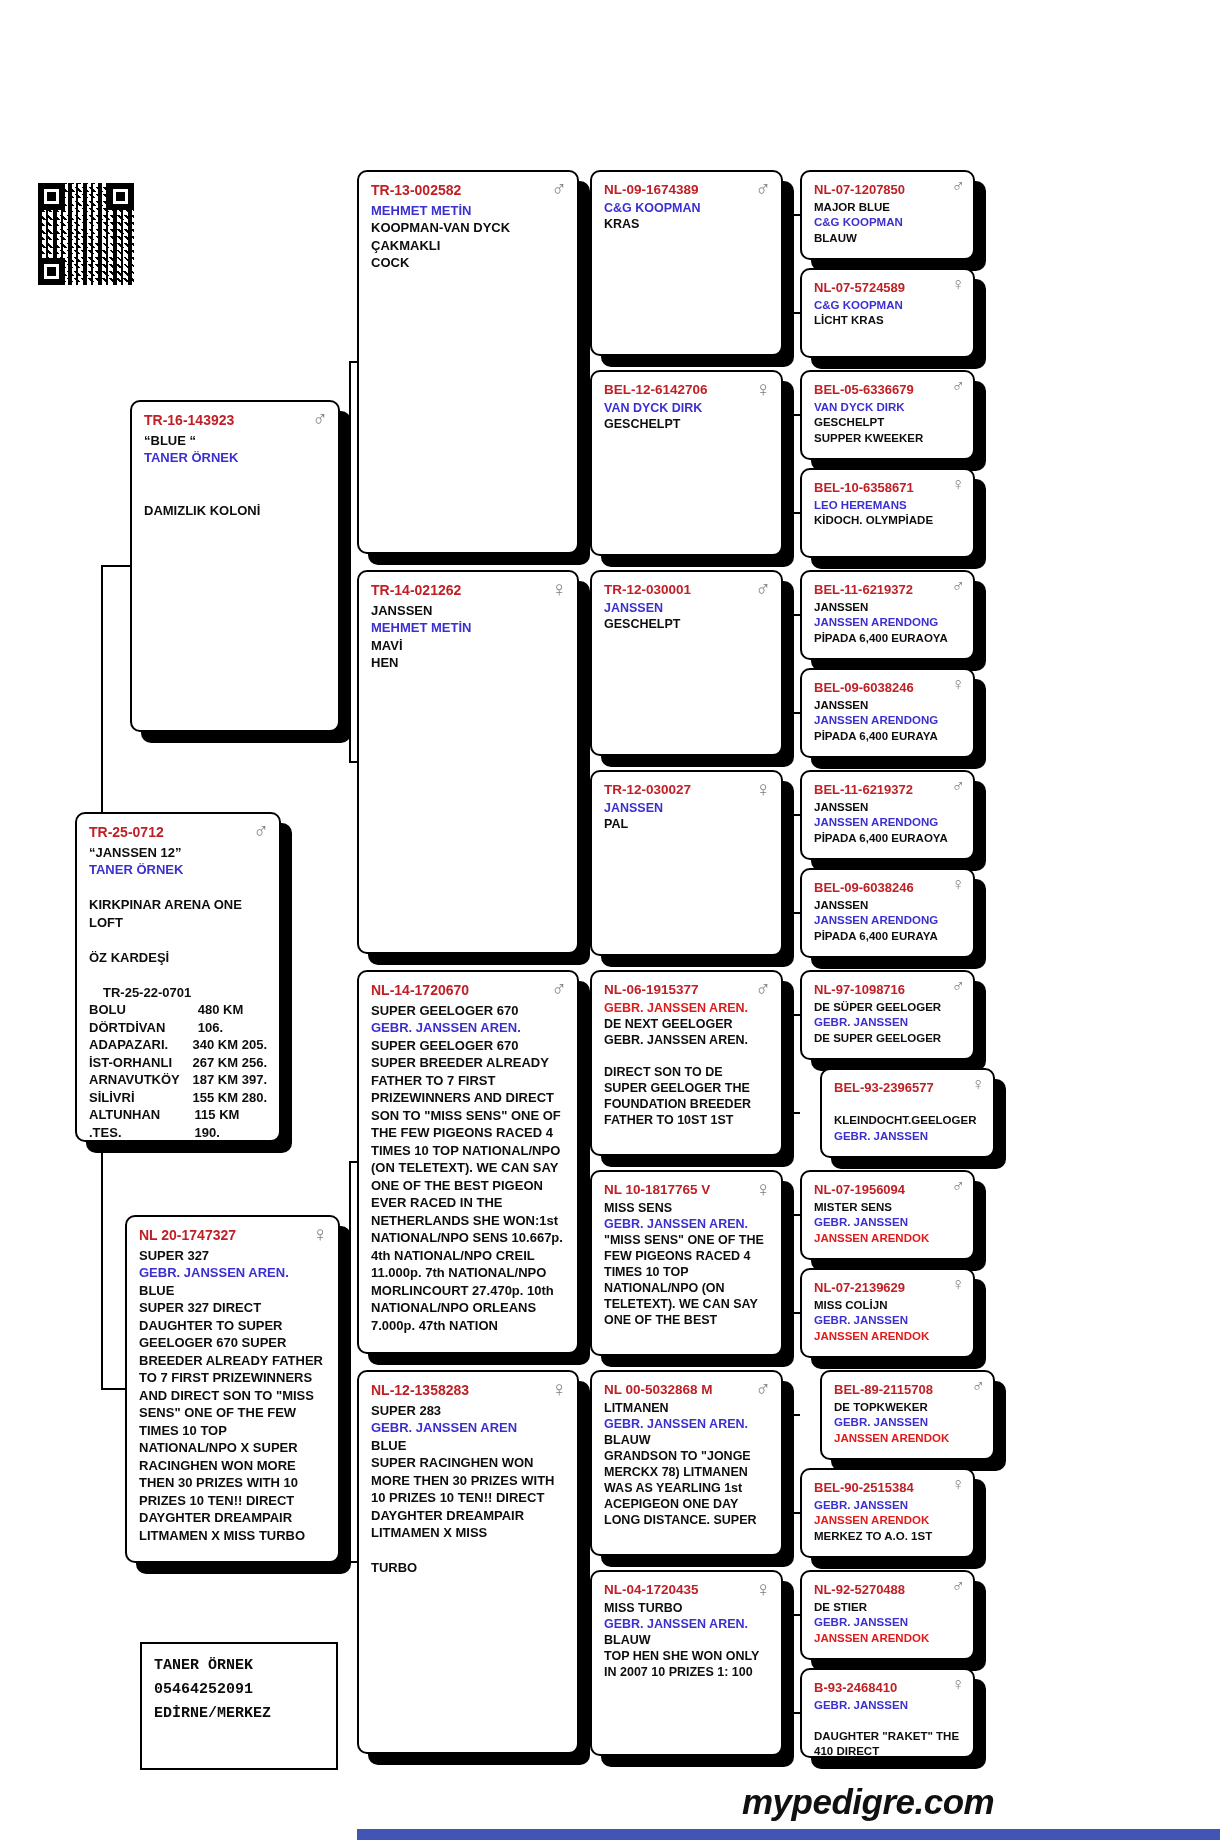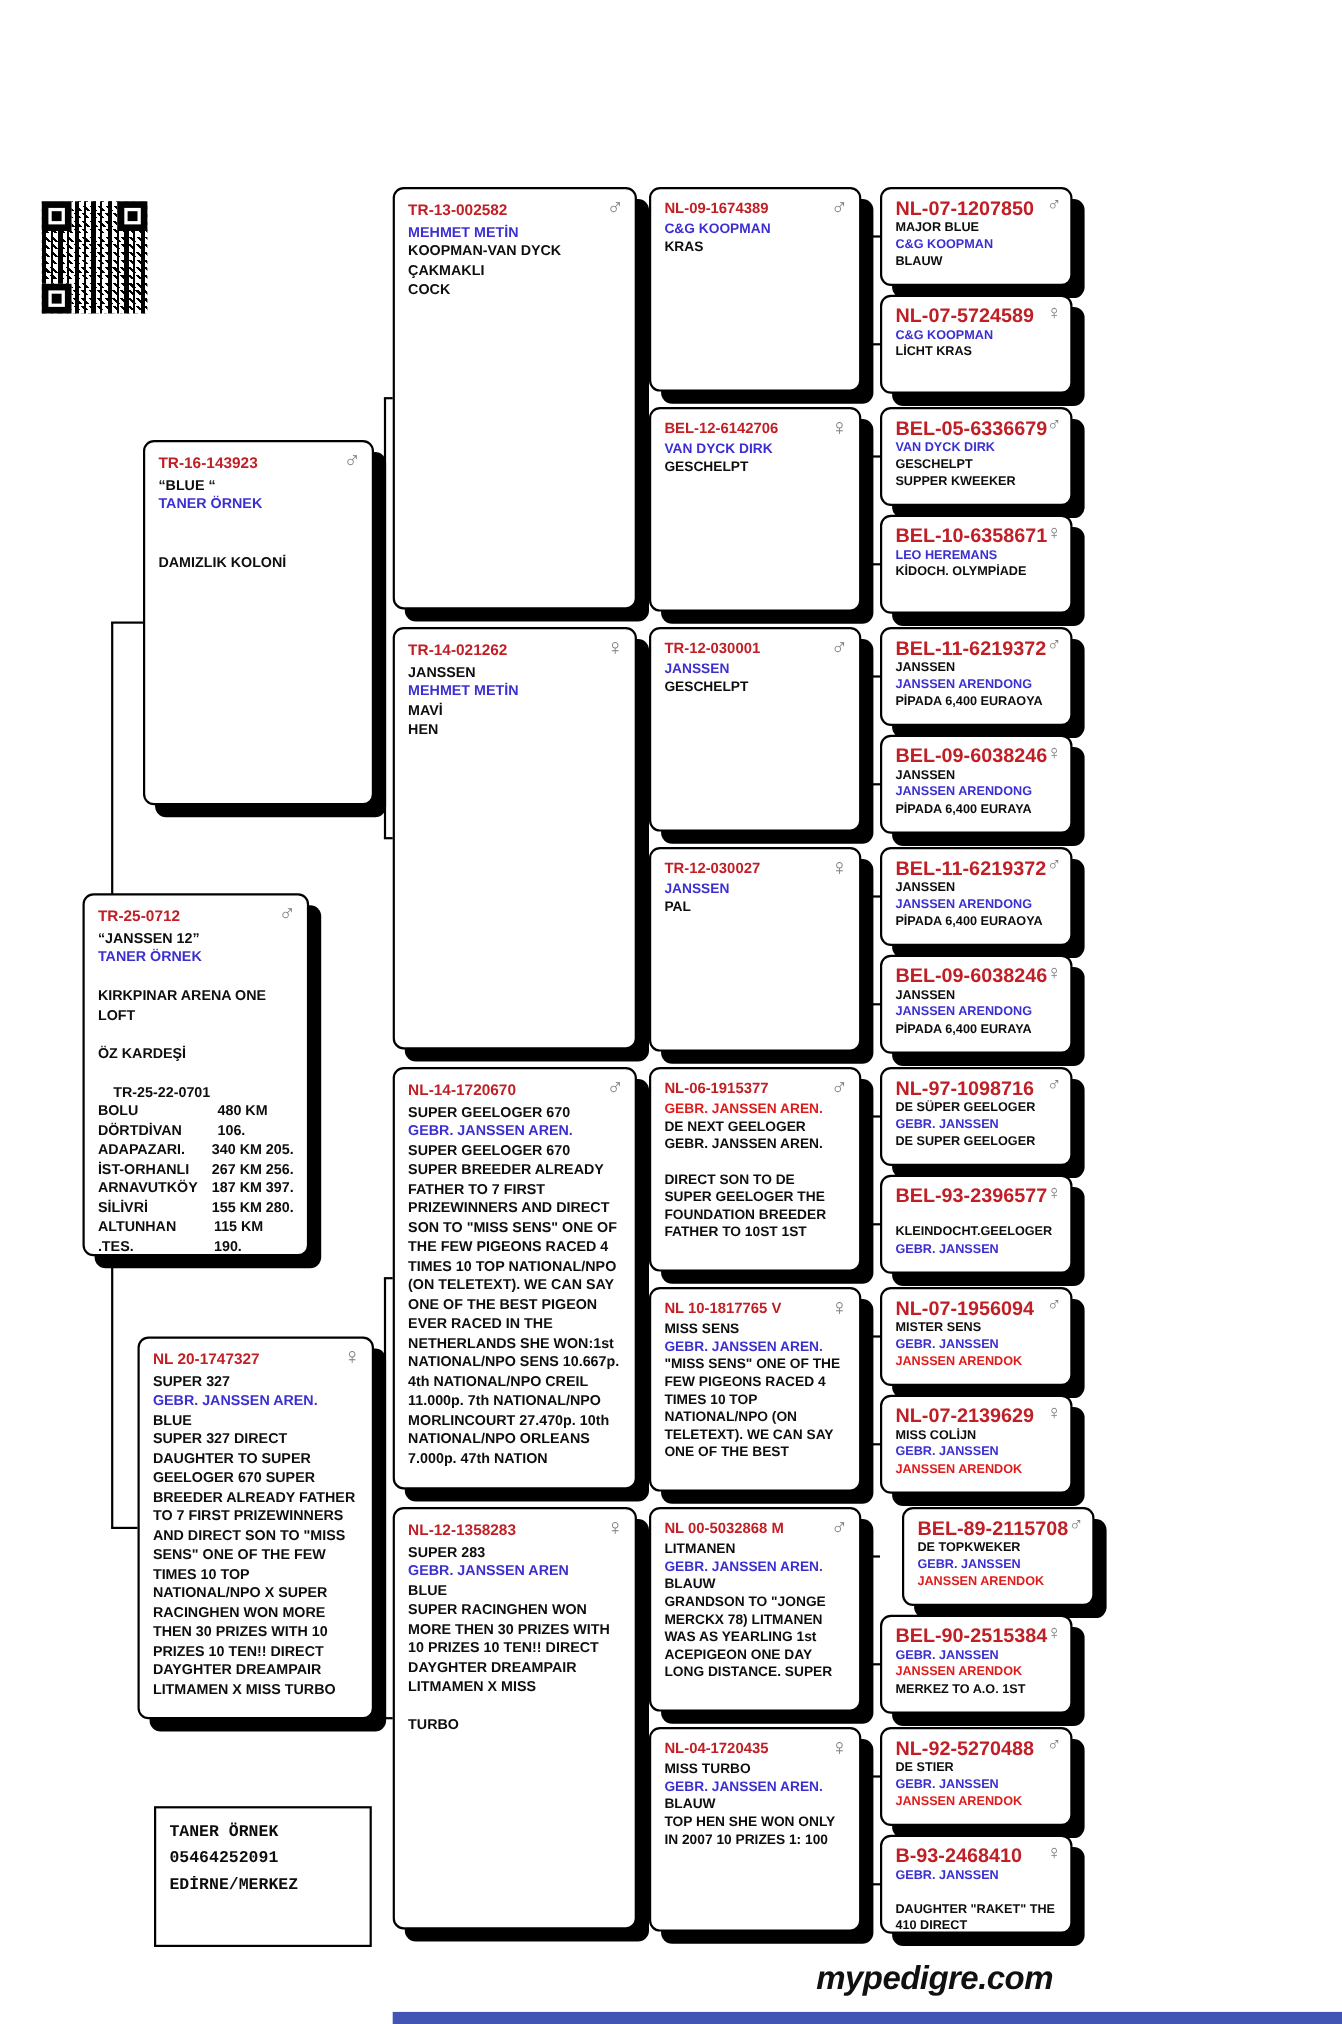--- a/index.html
+++ b/index.html
@@ -31,21 +31,21 @@
   .pline.blue{color:var(--blue);}
   .pline.red{color:var(--red-line);}
   .pline.black{color:var(--ink);}
   .pline.indent{padding-left:14px;}
   .race{display:flex;justify-content:space-between;}
   .gen1,.subject,.gen2{font-size:13px;line-height:17.5px;}
   .gen1 .pid,.subject .pid,.gen2 .pid{font-size:14px;}
   .gen3{font-size:12.5px;line-height:16px;}
   .gen3 .pid{font-size:13.5px;}
   .gen4{font-size:11.5px;line-height:15.5px;}
-  .gen4 .pid{font-size:18px;}
+  .gen4 .pid{font-size:13px;}
   .gen4 .psex{font-size:18px;top:5px;right:8px;}
   
   .conn{position:absolute;background:#000;z-index:1;}
   
   #qr{position:absolute;left:38px;top:183px;width:96px;height:102px;z-index:2;}
   #qr .qbg{
     position:absolute;inset:0;
     background:
       repeating-linear-gradient(90deg,#000 0 4px,transparent 4px 8px,#000 8px 10px,transparent 10px 15px),
       repeating-linear-gradient(0deg,#fff 0 3px,transparent 3px 7px,#fff 7px 9px,transparent 9px 14px),
@@ -58,21 +58,21 @@
   #qr .f.bl{left:0;bottom:0;}
   
   #owner-box{
     position:absolute;left:140px;top:1642px;width:198px;height:128px;
     border:2.5px solid #000;padding:10px 12px;box-sizing:border-box;
     font-family:"Liberation Mono","DejaVu Sans Mono",monospace;font-weight:700;
     font-size:15px;line-height:24px;z-index:2;
   }
   
   #footer{
-    position:absolute;left:742px;top:1782px;font-size:30px;color:#101010;
+    position:absolute;left:742px;top:1782px;font-size:35px;color:#101010;
     letter-spacing:-0.5px;z-index:2;font-style:italic;
   }
   #bluebar{position:absolute;left:357px;right:0;bottom:0;height:11px;background:#4255b4;z-index:2;}
 </style>
 </head>
 <body>
 
 <div id="stage">
 
   <div id="qr">
@@ -352,21 +352,21 @@
       <div class="pline blue">JANSSEN ARENDONG</div>
       <div class="pline black">PİPADA 6,400 EURAYA</div>
     </div>
     <div class="pbox gen4" style="left: 800px; top: 970px; width: 175px; height: 90px;">
       <span class="pid">NL-97-1098716</span>
       <span class="psex">♂</span>
       <div class="pline black">DE SÜPER GEELOGER</div>
       <div class="pline blue">GEBR. JANSSEN</div>
       <div class="pline black">DE SUPER GEELOGER</div>
     </div>
-    <div class="pbox gen4" style="left: 800px; top: 1068px; width: 175px; height: 90px;">
+    <div class="pbox gen4" style="left: 820px; top: 1068px; width: 175px; height: 90px;">
       <span class="pid">BEL-93-2396577</span>
       <span class="psex">♀</span>
       <div class="pline black">&nbsp;</div>
       <div class="pline black">KLEINDOCHT.GEELOGER</div>
       <div class="pline blue">GEBR. JANSSEN</div>
     </div>
     <div class="pbox gen4" style="left: 800px; top: 1170px; width: 175px; height: 90px;">
       <span class="pid">NL-07-1956094</span>
       <span class="psex">♂</span>
       <div class="pline black">MISTER SENS</div>

